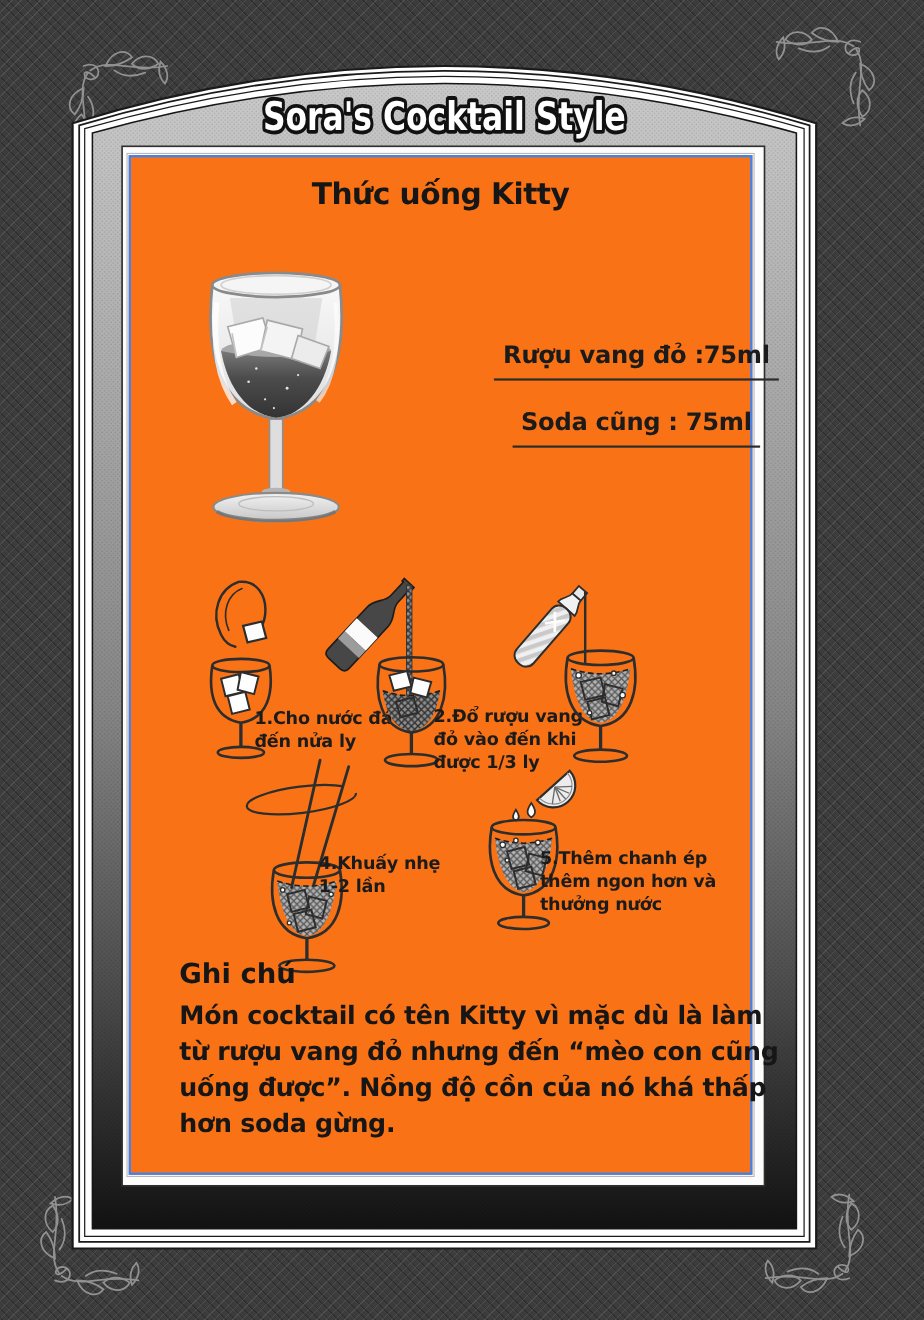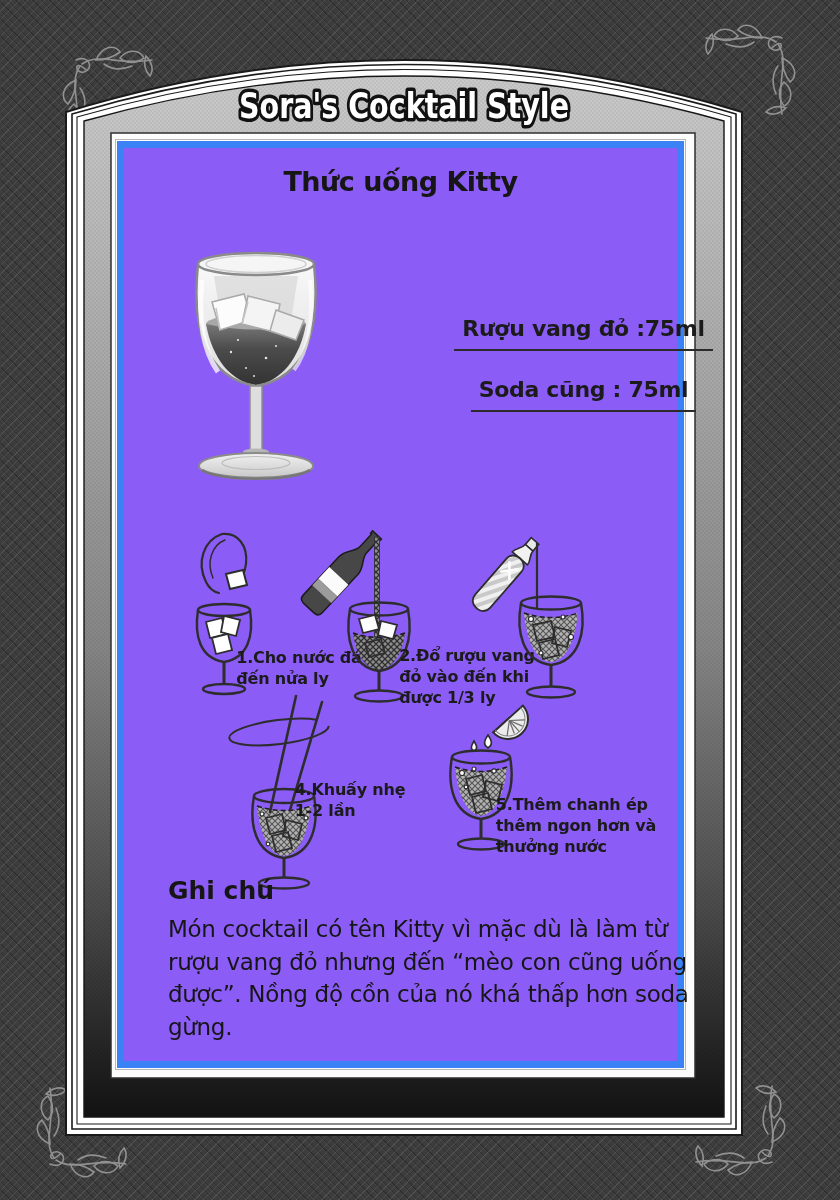--- a/index.html
+++ b/index.html
@@ -13,41 +13,41 @@
       repeating-linear-gradient(45deg, rgba(0,0,0,.22) 0 2px, rgba(0,0,0,0) 2px 6px);
   }
   .abs{position:absolute;}
   .frame-svg{left:0;top:0;}
   .flourish{width:110px;height:110px;}
   .flourish.tr{transform:scaleX(-1);}
   .flourish.bl{transform:scaleY(-1);}
   .flourish.br{transform:scale(-1,-1);}
   .content-box{
     left:117px;top:141px;width:567px;height:927px;
-    background:#8b5cf6;border:7px solid #3b82f6;outline:1px solid #b8b8b8;outline-offset:1px;
+    background:#f97316;border:2px solid #3b82f6;outline:1px solid #b8b8b8;outline-offset:1px;
     box-sizing:border-box;position:absolute;
   }
   .recipe-title{
     position:absolute;left:0;top:18px;width:100%;text-align:center;
     font-size:27px;font-weight:bold;color:#161616;letter-spacing:-.5px;
   }
   .ingredients{position:absolute;left:290px;top:168px;width:300px;text-align:center;}
   .ing-item{margin-bottom:26px;}
   .ing-item span{
     display:inline-block;font-size:22px;font-weight:bold;color:#1b1b1b;
     border-bottom:2px solid #2b2b2b;padding:0 8px 8px 8px;white-space:nowrap;letter-spacing:-.3px;margin-left:39px;
   }
   .cap{
     position:absolute;transform:translateX(-50%);text-align:left;
     font-weight:bold;font-size:16px;line-height:1.32;color:#1b1b1b;letter-spacing:-.2px;
   }
   .cap span{display:block;white-space:nowrap;}
   .note{position:absolute;left:44px;top:728px;width:560px;color:#161616;}
   .note-heading{font-size:25px;font-weight:bold;margin:0 0 8px 0;}
-  .note-body{font-size:23px;font-weight:normal;line-height:1.42;margin:0;letter-spacing:-.3px;width:556px;}
+  .note-body{font-size:23px;font-weight:bold;line-height:1.42;margin:0;letter-spacing:-.3px;width:556px;}
 </style>
 </head>
 <body>
 
 <svg width="0" height="0" style="position:absolute" aria-hidden="true">
   <defs>
     <linearGradient id="bandGrad" x1="0" y1="0" x2="0" y2="1">
       <stop offset="0" stop-color="#cacaca"></stop>
         <stop offset="0.3" stop-color="#a6a6a6"></stop>
       <stop offset="0.55" stop-color="#858585"></stop>
@@ -303,21 +303,21 @@
         <circle cx="58" cy="72" r="2.2"></circle>
         <circle cx="30" cy="88" r="1.8"></circle>
     </g>
     <g fill="none" stroke="#2d2d2d" stroke-width="2.4">
       <path d="M 16,58 C 11,86 17,116 45,120 C 73,116 79,86 74,58"></path>
       <ellipse cx="45" cy="58" rx="29" ry="6.5"></ellipse>
       <line x1="45" y1="120" x2="45" y2="140" stroke-width="3"></line>
       <ellipse cx="45" cy="145" rx="23" ry="5.5"></ellipse>
     </g>
   </svg>
-  <div class="cap" style="left:452px;top:646px">
+  <div class="cap" style="left:452px;top:626px">
     <span>5.Thêm chanh ép</span>
     <span>thêm ngon hơn và</span>
     <span>thưởng nước</span>
   </div>
 
   <div class="note">
     <p class="note-heading">Ghi chú</p>
     <p class="note-body">Món cocktail có tên Kitty vì mặc dù là làm từ rượu vang đỏ nhưng đến “mèo con cũng uống được”. Nồng độ cồn của nó khá thấp hơn soda gừng.</p>
   </div>
 

